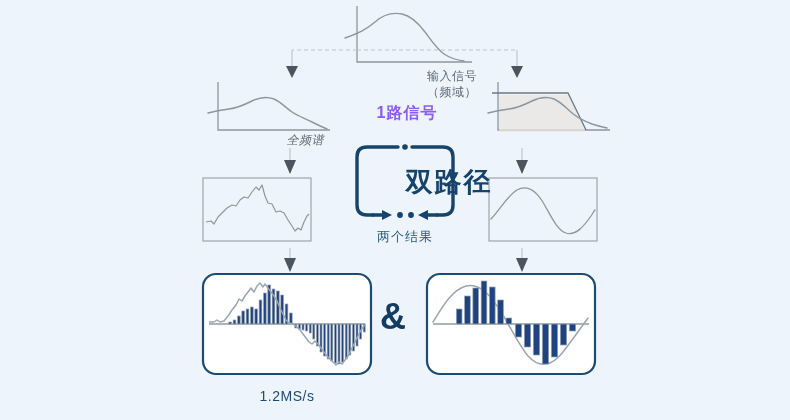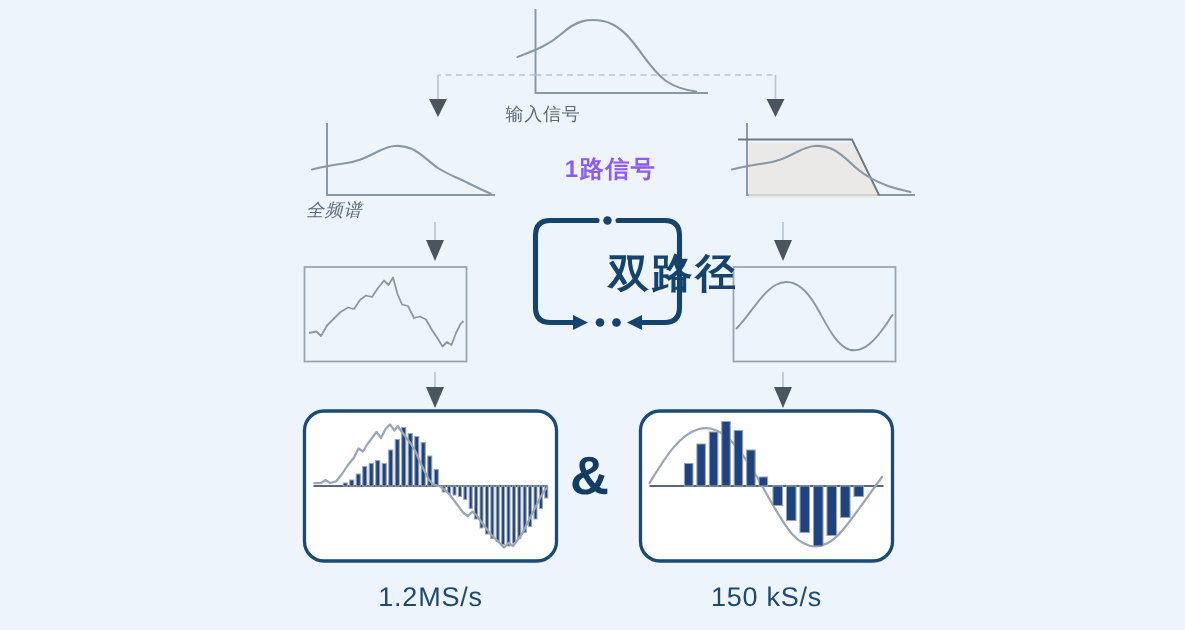--- a/index.html
+++ b/index.html
@@ -4,24 +4,24 @@
 <style>
   html,body{margin:0;padding:0;}
   body{
     width:790px;height:420px;
     background:#eef4fb;
     font-family:"Liberation Sans","DejaVu Sans",sans-serif;
     overflow:hidden;
     position:relative;
   }
   #stage{position:absolute;left:0;top:0;width:790px;height:420px;}
-  .lbl{position:absolute;color:#5c6a77;font-size:12px;text-align:left;white-space:nowrap;letter-spacing:.5px;}
+  .lbl{position:absolute;color:#5c6a77;font-size:12px;text-align:right;white-space:nowrap;letter-spacing:.5px;}
   .lbl-strong{position:absolute;color:#8b5cf6;font-size:16px;font-weight:bold;text-align:center;white-space:nowrap;letter-spacing:1px;}
   .lbl-mid{position:absolute;color:#2b5a80;font-size:13px;text-align:center;white-space:nowrap;letter-spacing:1px;}
-  .lbl-rate{position:absolute;color:#1c4a73;font-size:18px;text-align:center;white-space:nowrap;letter-spacing:.5px;}
+  .lbl-rate{position:absolute;color:#1c4a73;font-size:14px;text-align:center;white-space:nowrap;letter-spacing:.5px;}
   .badge-text{position:absolute;color:#16436b;font-size:27px;font-weight:bold;white-space:nowrap;letter-spacing:2px;text-align:center;}
   .amp{position:absolute;color:#123c63;font-size:36px;font-weight:bold;}
   svg{position:absolute;left:0;top:0;overflow:visible;}
 </style>
 </head>
 <body>
 
 <div id="stage">
 
   <svg width="790" height="420">
@@ -184,24 +184,25 @@
           <rect x="533.30" y="324.00" width="6.40" height="31.00" fill="#1f4380" stroke="#9aa6b2" stroke-width="0.7"></rect>
           <rect x="542.30" y="324.00" width="6.40" height="40.00" fill="#1f4380" stroke="#9aa6b2" stroke-width="0.7"></rect>
           <rect x="551.30" y="324.00" width="6.40" height="33.00" fill="#1f4380" stroke="#9aa6b2" stroke-width="0.7"></rect>
           <rect x="560.30" y="324.00" width="6.40" height="21.00" fill="#1f4380" stroke="#9aa6b2" stroke-width="0.7"></rect>
           <rect x="569.30" y="324.00" width="6.40" height="7.00" fill="#1f4380" stroke="#9aa6b2" stroke-width="0.7"></rect>
         </g>
     </g>
   </svg>
 
   <div class="lbl" style="left:337px;top:68px;width:140px;">输入信号</div>
+  <div class="lbl" style="left:337px;top:84px;width:140px;">（频域）</div>
   <div class="lbl-strong" style="left:337px;top:103px;width:140px;">1路信号</div>
 
   <div class="lbl" style="left:204px;top:132px;width:120px;font-style:italic;">全频谱</div>
 
   <div class="badge-text" style="left:355px;top:164px;width:100px;padding-left:44px;">双路径</div>
+  <div class="lbl-mid" style="left:355px;top:228px;width:100px;">两个结果</div>
 
   <div class="amp" style="left:380px;top:296px;">&amp;</div>
 
   <div class="lbl-rate" style="left:217px;top:388px;width:140px;">1.2MS/s</div>
-  <div class="lbl-rate" style="left:441px;top:388px;width:140px;">150 kS/s</div>
 
 </div>
 
 </body></html>

